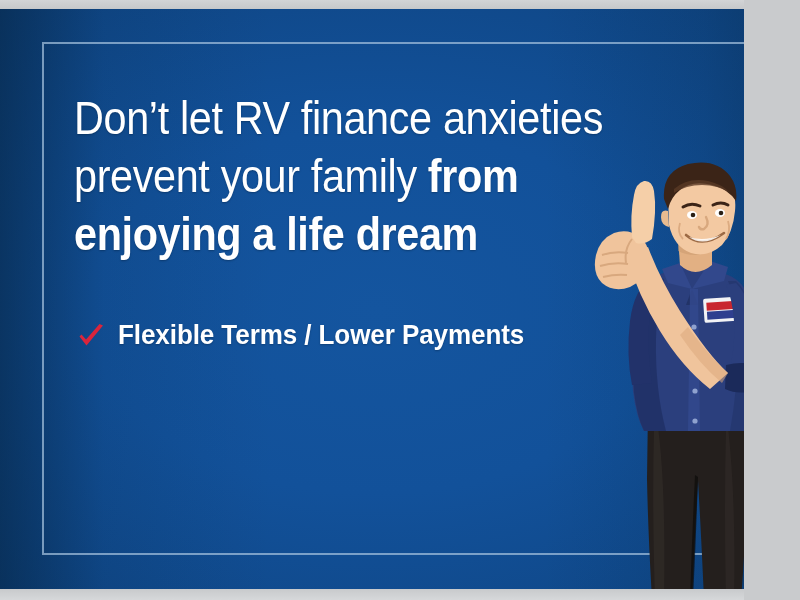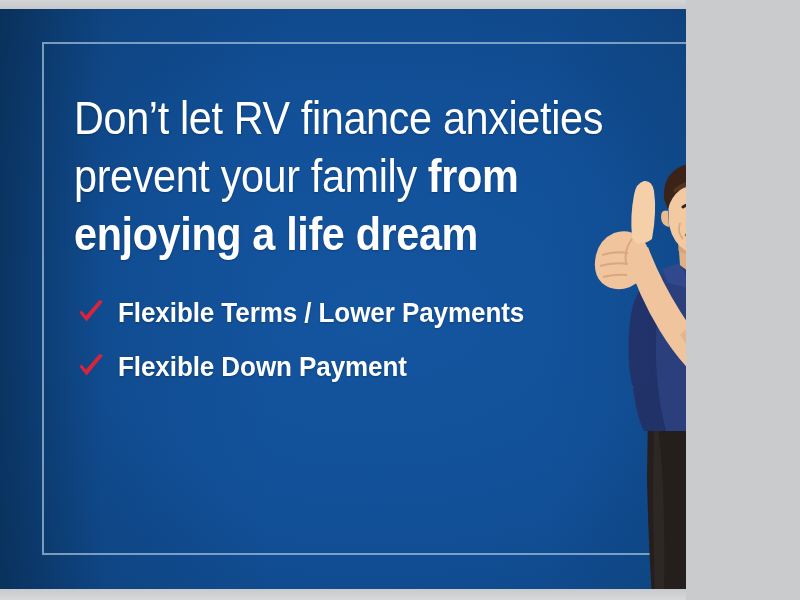--- a/index.html
+++ b/index.html
@@ -9,25 +9,24 @@
   }
   body {
     width: 800px;
     height: 600px;
     overflow: hidden;
     font-family: "Liberation Sans", sans-serif;
   }
 
   #banner {
     position: relative;
-    width: 662px;
+    width: 744px;
     height: 600px;
     overflow: hidden;
     background: #a21caf;
-    padding-left: 24px;
   }
 
   
   .band {
     position: absolute;
     left: 0;
     width: 800px;
     height: 9px;
     background: linear-gradient(180deg, #d2d4d6 0%, #c6c8ca 100%);
     z-index: 40;
@@ -94,21 +93,21 @@
 
   
   .bullets {
     position: absolute;
     left: 76px;
     top: 288px;
     z-index: 12;
   }
   .bullet {
     display: flex;
-    align-items: flex-start;
+    align-items: flex-end;
     height: 54px;
   }
   .check {
     width: 30px;
     height: 30px;
     flex: none;
     margin-right: 12px;
     position: relative;
     top: 1px;
   }
@@ -163,28 +162,20 @@
 
       <div class="bullet">
         <span class="check">
           <svg width="30" height="30" viewBox="0 0 30 30">
             <path d="M3.5 14.5 L10.5 23.5 L27 3.5 L23.5 2 L10 17.5 L5.5 12.5 Z" fill="#d9253c"></path>
           </svg>
         </span>
         <span class="bullet-label">Flexible Terms / Lower Payments</span>
       </div>
 
-      <div class="bullet">
-        <span class="check">
-          <svg width="30" height="30" viewBox="0 0 30 30">
-            <path d="M3.5 14.5 L10.5 23.5 L27 3.5 L23.5 2 L10 17.5 L5.5 12.5 Z" fill="#d9253c"></path>
-          </svg>
-        </span>
-        <span class="bullet-label">Flexible Down Payment</span>
-      </div>
 
 
     </div>
 
     <div class="character">
       <svg width="260" height="440" viewBox="0 0 260 440">
 
         <path d="M108 250 L205 250 L206 330 Q206 380 201 440 L164 440 Q161 372 158 322 Q155 372 152 440 L112 440 Q108 372 107 320 Z" fill="#241f1d"></path>
         <path d="M158 318 Q156 380 153 440 L150 440 Q152 378 155 316 Z" fill="#0d0b0a" opacity="0.7"></path>
         <path d="M118 268 Q126 330 124 440 L115 440 Q112 350 114 270 Z" fill="#3a332f" opacity="0.45"></path>

